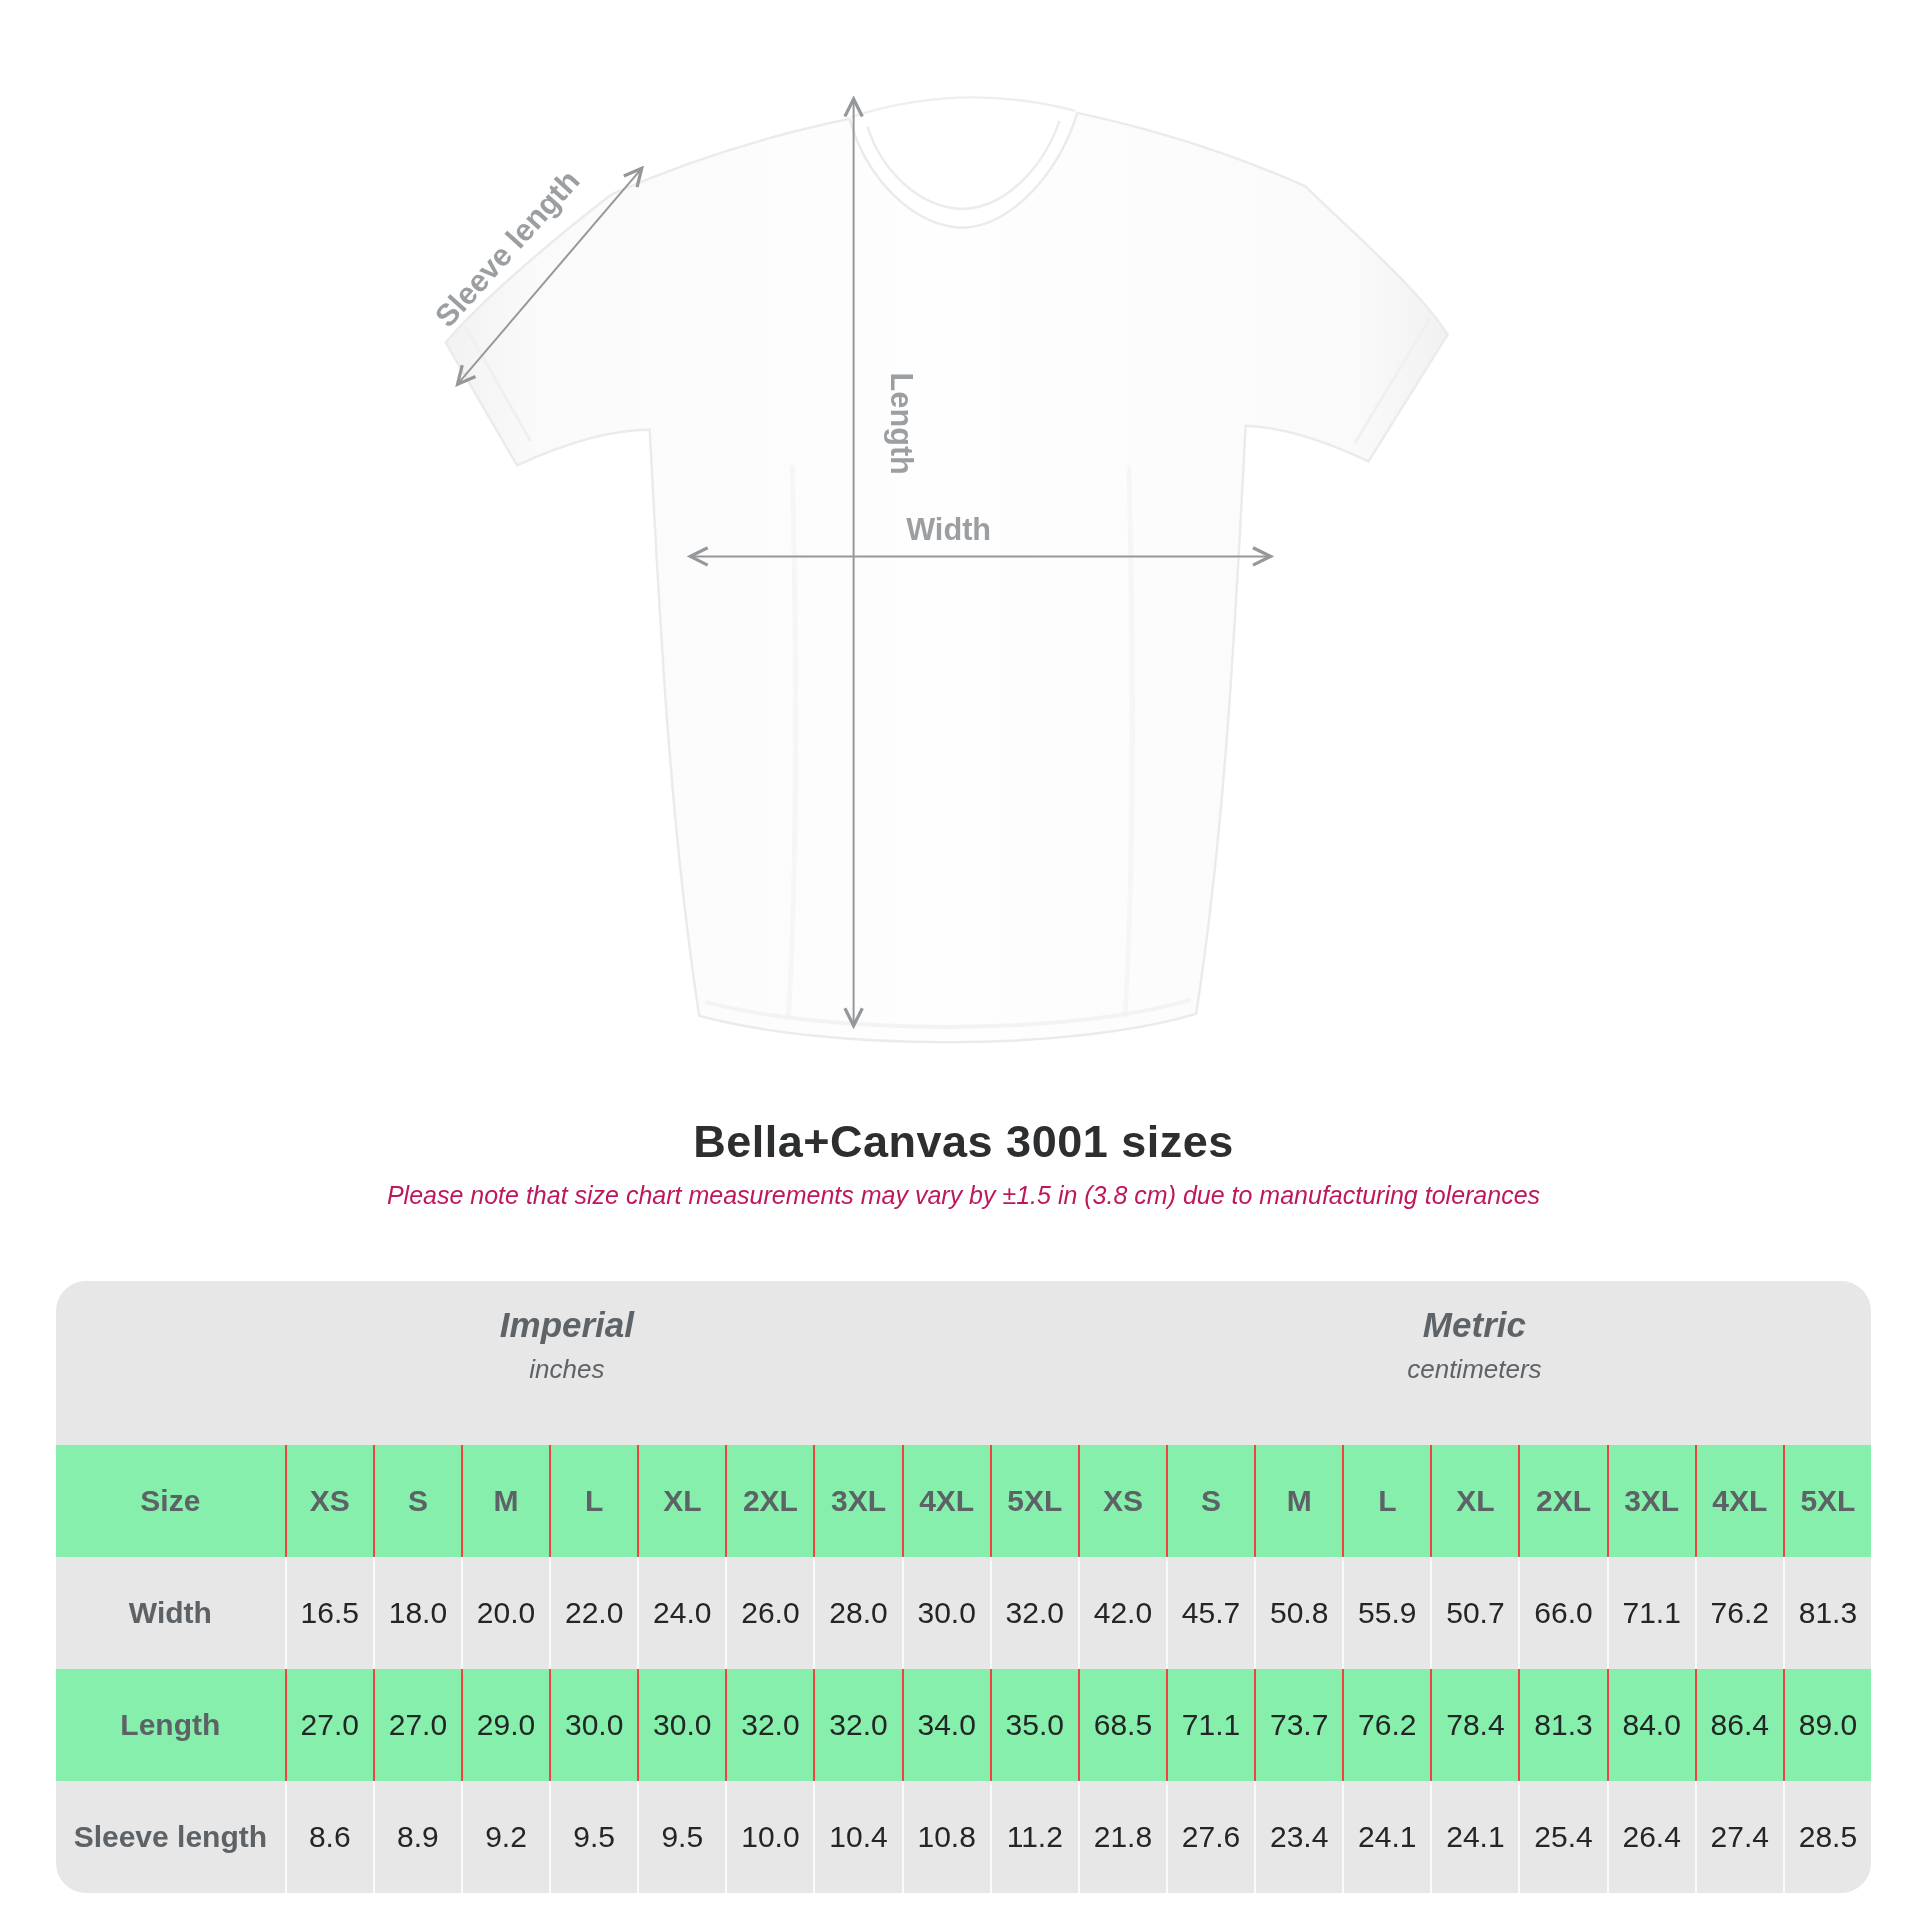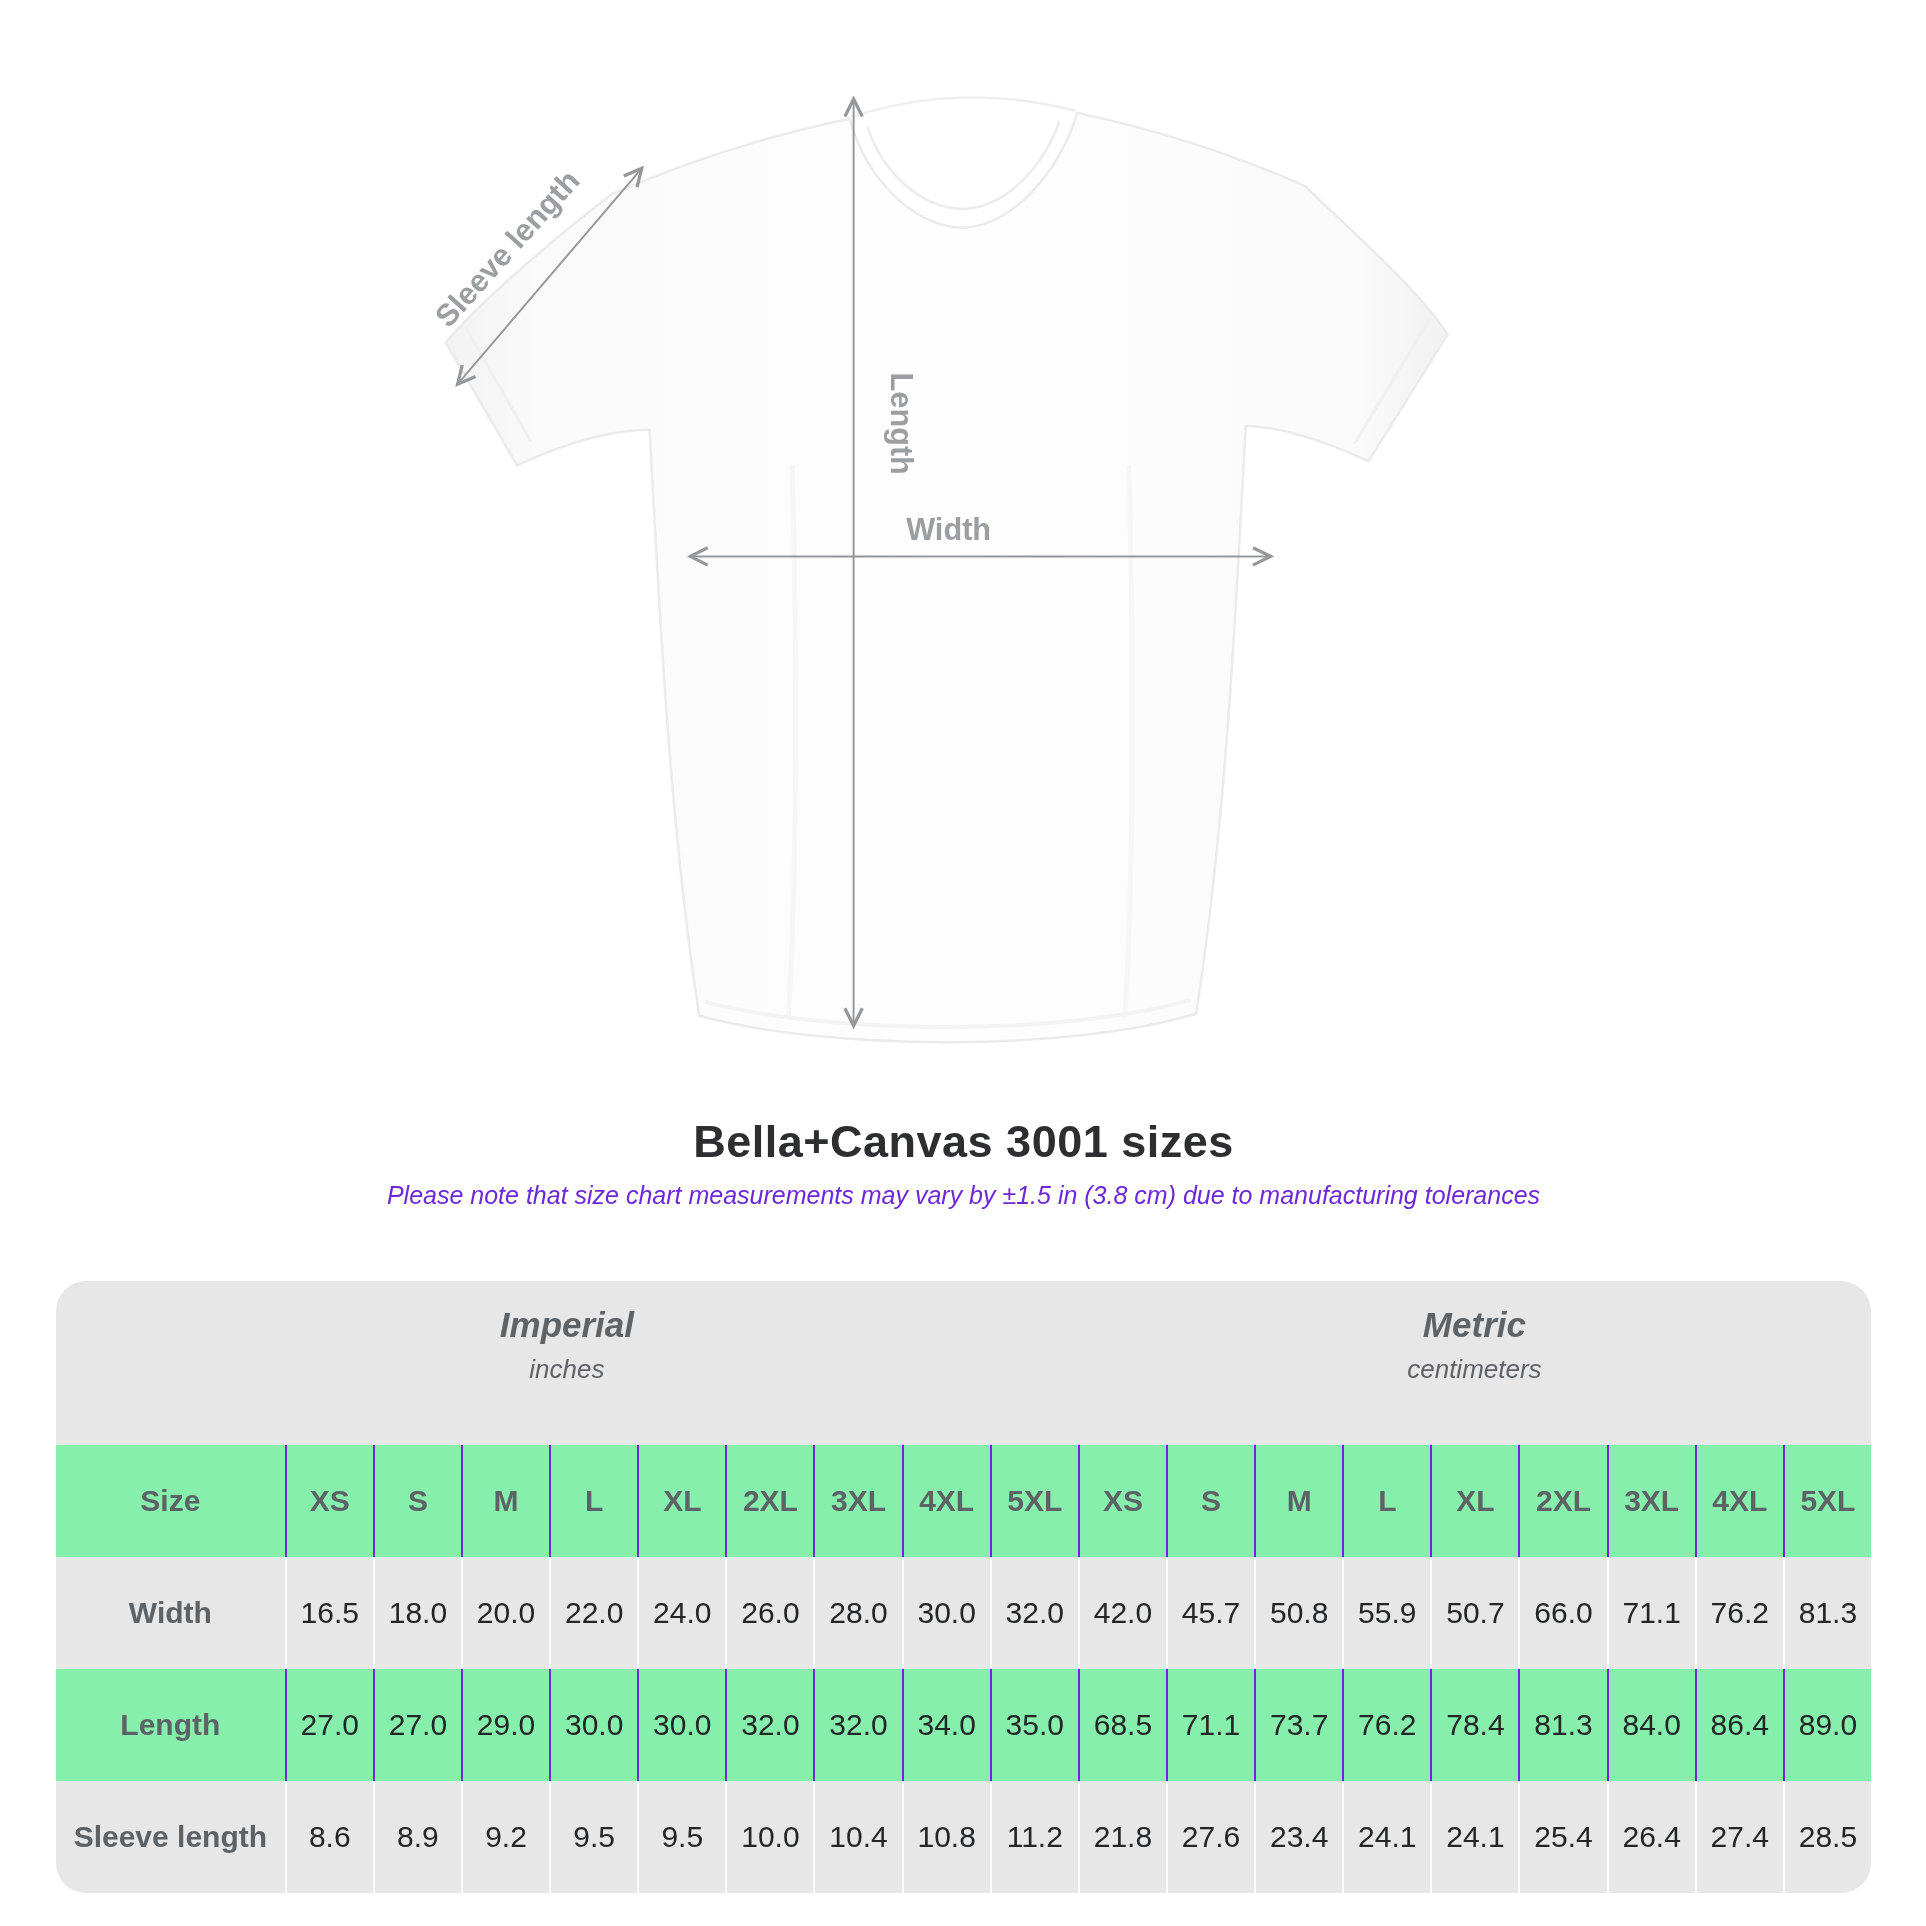--- a/index.html
+++ b/index.html
@@ -11,21 +11,21 @@
   .diagram-wrap{width:1927px;height:1094px;}
   .diagram-wrap svg{display:block;}
 
   .page-title{
     margin:24px 0 0;text-align:center;
     font-size:45px;line-height:48px;font-weight:bold;color:#2c2e2f;
     letter-spacing:0.5px;
   }
   .subtitle{
     margin:14px 16px 0;text-align:center;font-style:italic;
-    font-size:25px;line-height:30px;color:#6d28d9;
+    font-size:25px;line-height:30px;color:#be185d;
   }
 
   .table-card{
     width:1815px;margin:71px auto 0;
     border-radius:30px;overflow:hidden;background:#ffffff;
   }
   .band{display:flex;height:164px;background:#e8e7e7;}
   .band-cell{box-sizing:border-box;padding-top:24px;text-align:center;}
   .band-cell.imperial{flex:0 0 56.3%;}
   .band-cell.metric{flex:0 0 43.7%;}
@@ -34,21 +34,21 @@
 
   #size-grid{display:grid;grid-template-columns:231fr repeat(18,89fr);}
   .cell{
     display:flex;align-items:center;justify-content:center;
     height:112px;box-sizing:border-box;
     font-size:30px;color:#232526;
   }
   .cell.hdr,.cell.lab{font-weight:bold;color:#5d6266;}
   .cell.gray{background:#e8e7e7;}
   .cell.white{background:#86efac;}
-  .cell.white.sep{border-left:2px solid #6d28d9;}
+  .cell.white.sep{border-left:2px solid #ef4444;}
   .cell.gray.sep{border-left:2px solid #fbfbfb;}
 </style>
 </head>
 <body>
 
 <div class="diagram-wrap">
   <svg width="1927" height="1094" viewBox="0 0 1946 1105" xmlns="http://www.w3.org/2000/svg">
     <defs>
       <linearGradient id="shirtGrad" x1="0" y1="0" x2="1" y2="0">
         <stop offset="0" stop-color="#f2f2f2"></stop>

